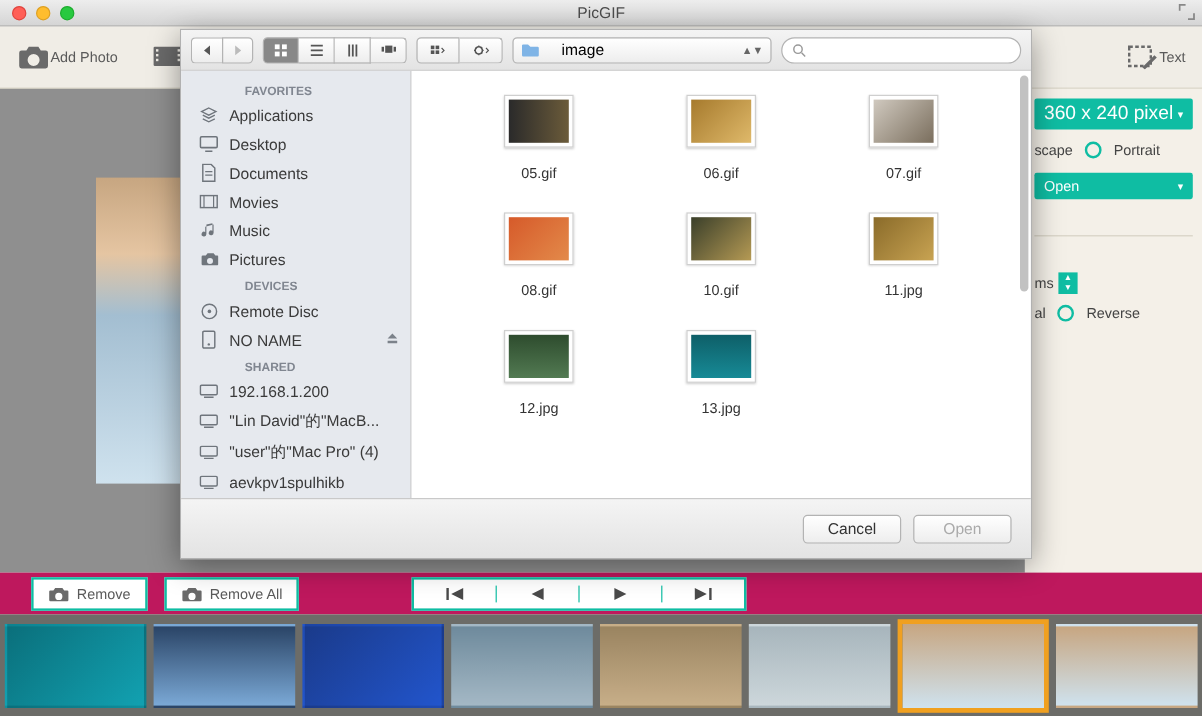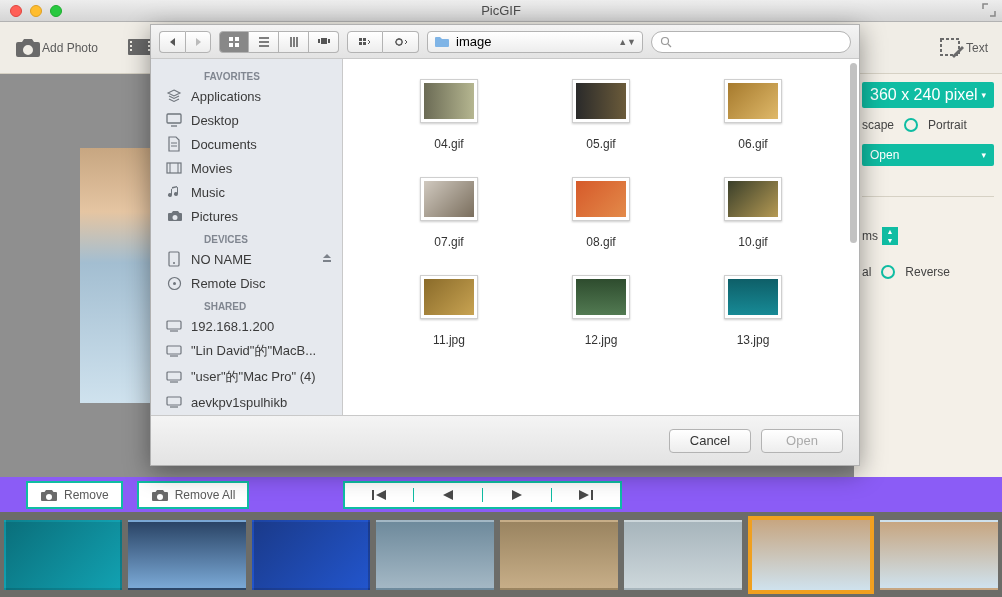--- a/index.html
+++ b/index.html
@@ -83,29 +83,29 @@
 .radio {
   width: 14px; height: 14px; border: 2px solid #0fbda3; border-radius: 50%; flex-shrink: 0;
 }
 .fill-pill {
   background: #0fbda3; color: #fff; padding: 4px 8px; border-radius: 2px;
   display: flex; align-items: center; justify-content: space-between;
   margin-bottom: 30px;
 }
 .fill-pill::after { content: "▾"; font-size: 9px; }
 .ms-field {
-  display: flex; align-items: center; gap: 4px; margin-bottom: 20px;
+  display: flex; align-items: center; gap: 4px; margin-bottom: 9px;
 }
 .stepper { background: #0fbda3; width: 16px; height: 18px; display: inline-flex; flex-direction: column; }
 .stepper span { color: #fff; font-size: 7px; line-height: 9px; text-align: center; }
 
 
 .bottom-bar {
   height: 35px;
-  background: #8b5cf6;
+  background: #be185d;
   display: flex;
   align-items: center;
   padding: 0 26px;
 }
 .btn-outline {
   border: 2px solid #0fbda3;
   background: #fff;
   color: #5a5a5a;
   padding: 5px 12px;
   font-size: 12px;
@@ -177,21 +177,21 @@
 .fd-viewseg .fd-seg.active svg { color: #fff; }
 .fd-toolbar svg { color: #555; }
 .fd-viewseg2 { display: flex; }
 .fd-viewseg2 .fd-seg { width: 36px; }
 .fd-viewseg2 .fd-seg:first-child{ border-radius: 4px 0 0 4px; }
 .fd-viewseg2 .fd-seg:last-child{ border-radius: 0 4px 4px 0; border-left:none;}
 .fd-path {
   flex: 1; display: flex; align-items: center;
   border: 1px solid #b3b3b3; border-radius: 4px;
   background: linear-gradient(#fff,#ededed);
-  height: 22px; padding: 0 6px; gap: 6px;
+  height: 22px; padding: 0 6px; gap: 18px;
 }
 .fd-folder-icon { width: 16px; height: 13px; }
 .fd-search {
   width: 200px; display: flex; align-items: center;
   border: 1px solid #b3b3b3; border-radius: 11px;
   background: #fff; height: 22px; padding: 0 8px;
 }
 .fd-search input { border: none; outline: none; flex: 1; font-size: 12px; background: transparent; }
 
 .fd-body { flex: 1; display: flex; overflow: hidden; }
@@ -518,39 +518,39 @@
                 <path fill="currentColor" d="M3 4h2.5L7 2h5l1.5 2H15a1 1 0 0 1 1 1v6a1 1 0 0 1-1 1H3a1 1 0 0 1-1-1V5a1 1 0 0 1 1-1zm6 2a2.5 2.5 0 1 0 0 5 2.5 2.5 0 0 0 0-5z"></path>
               </svg>
             </span>
             <span class="label">Pictures</span>
           </div>
         </div>
       <div class="fd-section-header">DEVICES</div>
       <div id="dev-list">
           <div class="fd-item">
             <span class="iw">
+              <svg width="15" height="15" viewBox="0 0 15 15">
+                <circle cx="7.5" cy="7.5" r="6" fill="none" stroke="currentColor" stroke-width="1.2"></circle>
+                <circle cx="7.5" cy="7.5" r="1.5" fill="currentColor"></circle>
+              </svg>
+            </span>
+            <span class="label">Remote Disc</span>
+          </div>
+          <div class="fd-item">
+            <span class="iw">
               <svg width="14" height="16" viewBox="0 0 14 16">
                 <rect x="2" y="1" width="10" height="14" rx="1" fill="none" stroke="currentColor" stroke-width="1.2"></rect>
                 <circle cx="7" cy="12" r="1" fill="currentColor"></circle>
               </svg>
             </span>
             <span class="label">NO NAME</span>
             <span class="fd-eject"><svg width="10" height="10" viewBox="0 0 10 10">
                 <path fill="currentColor" d="M5 1l4 4H1zM1 7h8v2H1z"></path>
               </svg></span>
           </div>
-          <div class="fd-item">
-            <span class="iw">
-              <svg width="15" height="15" viewBox="0 0 15 15">
-                <circle cx="7.5" cy="7.5" r="6" fill="none" stroke="currentColor" stroke-width="1.2"></circle>
-                <circle cx="7.5" cy="7.5" r="1.5" fill="currentColor"></circle>
-              </svg>
-            </span>
-            <span class="label">Remote Disc</span>
-          </div>
         </div>
       <div class="fd-section-header">SHARED</div>
       <div id="shared-list">
           <div class="fd-item">
             <span class="iw">
               <svg width="16" height="12" viewBox="0 0 16 12">
                 <rect x="1" y="1" width="14" height="8" rx="1" fill="none" stroke="currentColor" stroke-width="1.2"></rect>
                 <path d="M4 11h8" stroke="currentColor" stroke-width="1.2"></path>
               </svg>
             </span>
@@ -582,26 +582,20 @@
               </svg>
             </span>
             <span class="label">aevkpv1spulhikb</span>
           </div>
         </div>
     </div>
     <div class="fd-content">
       <div class="fd-grid" id="file-grid">
           <div class="fd-file">
             <div class="fd-thumb-frame">
-              <div class="fd-thumb-inner" style="background: linear-gradient(90deg, rgb(107, 107, 85), rgb(181, 182, 144));"></div>
-            </div>
-            <div>04.gif</div>
-          </div>
-          <div class="fd-file">
-            <div class="fd-thumb-frame">
               <div class="fd-thumb-inner" style="background: linear-gradient(90deg, rgb(42, 42, 42), rgb(107, 91, 58));"></div>
             </div>
             <div>05.gif</div>
           </div>
           <div class="fd-file">
             <div class="fd-thumb-frame">
               <div class="fd-thumb-inner" style="background: linear-gradient(135deg, rgb(166, 122, 45), rgb(223, 185, 106));"></div>
             </div>
             <div>06.gif</div>
           </div>

